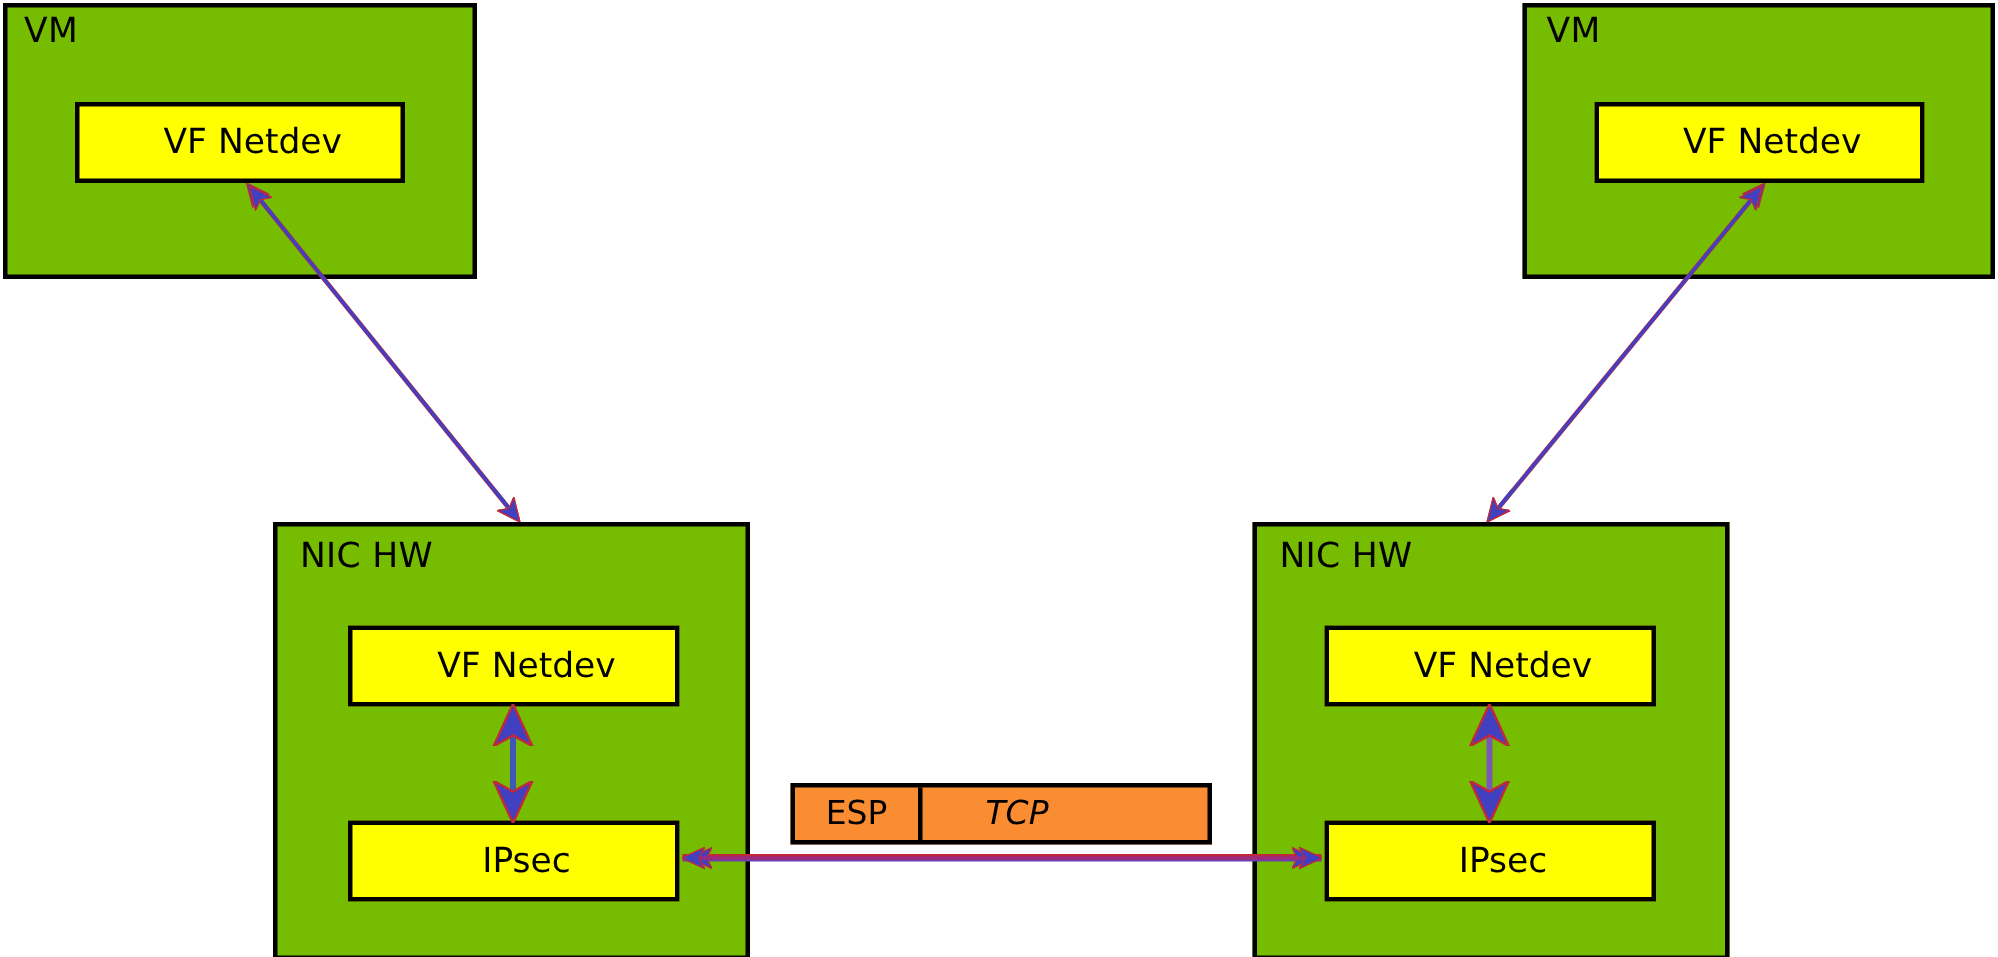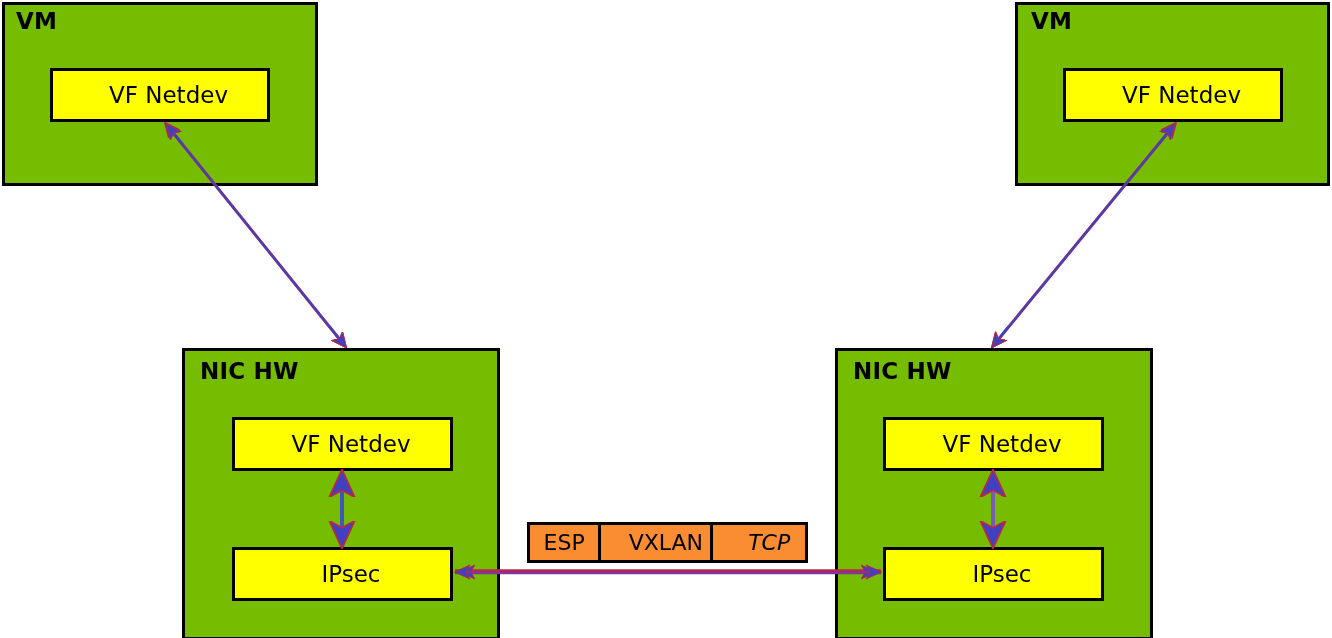--- a/index.html
+++ b/index.html
@@ -24,21 +24,20 @@
   .green-box {
     background: #76bc00;
   }
   .green-label {
     position: absolute;
     color: #000000;
     font-size: 23px;
     line-height: 1;
     letter-spacing: 0.2px;
     white-space: nowrap;
-    font-weight: bold;
   }
   .yellow-box {
     position: absolute;
     box-sizing: border-box;
     border: 3px solid #000000;
     background: #ffff00;
     display: flex;
     align-items: center;
     justify-content: center;
     color: #000000;
@@ -139,21 +138,20 @@
     <div class="yellow-box" style="left:232px; top:417px; width:221px; height:54px;">VF Netdev</div>
 
     <div class="yellow-box" style="left:232px; top:547px; width:221px; height:54px;">IPsec</div>
 
     <div class="yellow-box" style="left:883px; top:417px; width:221px; height:54px;">VF Netdev</div>
 
     <div class="yellow-box" style="left:883px; top:547px; width:221px; height:54px;">IPsec</div>
 
     <div class="packet" style="left:527px; top:522px; width:281px; height:41px;">
       <div class="packet-cell" style="width:85px;">ESP</div>
-      <div class="packet-cell" style="width:110px;">VXLAN</div>
       <div class="packet-cell" style="width:86px;font-style:italic;">TCP</div>
     </div>
   </div>
 
   <svg class="overlay over" viewBox="0 0 1332 638" xmlns="http://www.w3.org/2000/svg">
     <defs>
       <marker id="arrow-blue-end2" viewBox="0 0 12 12" refX="10" refY="6" markerWidth="7" markerHeight="7" orient="auto-start-reverse">
         <path d="M 0 0.5 L 12 6 L 0 11.5 L 3 6 Z" fill="#4040c0" stroke="#c0283c" stroke-width="0.7"></path>
       </marker>
       <marker id="arrow-blue-start2" viewBox="0 0 12 12" refX="10" refY="6" markerWidth="7" markerHeight="7" orient="auto-start-reverse">

